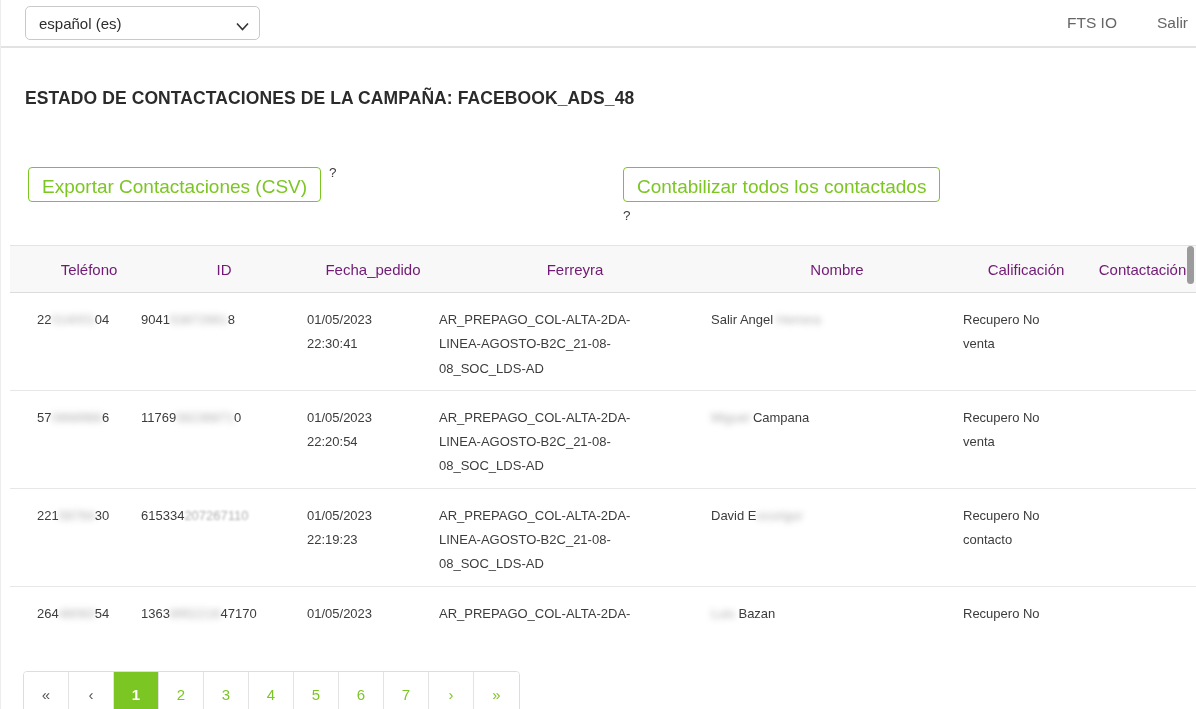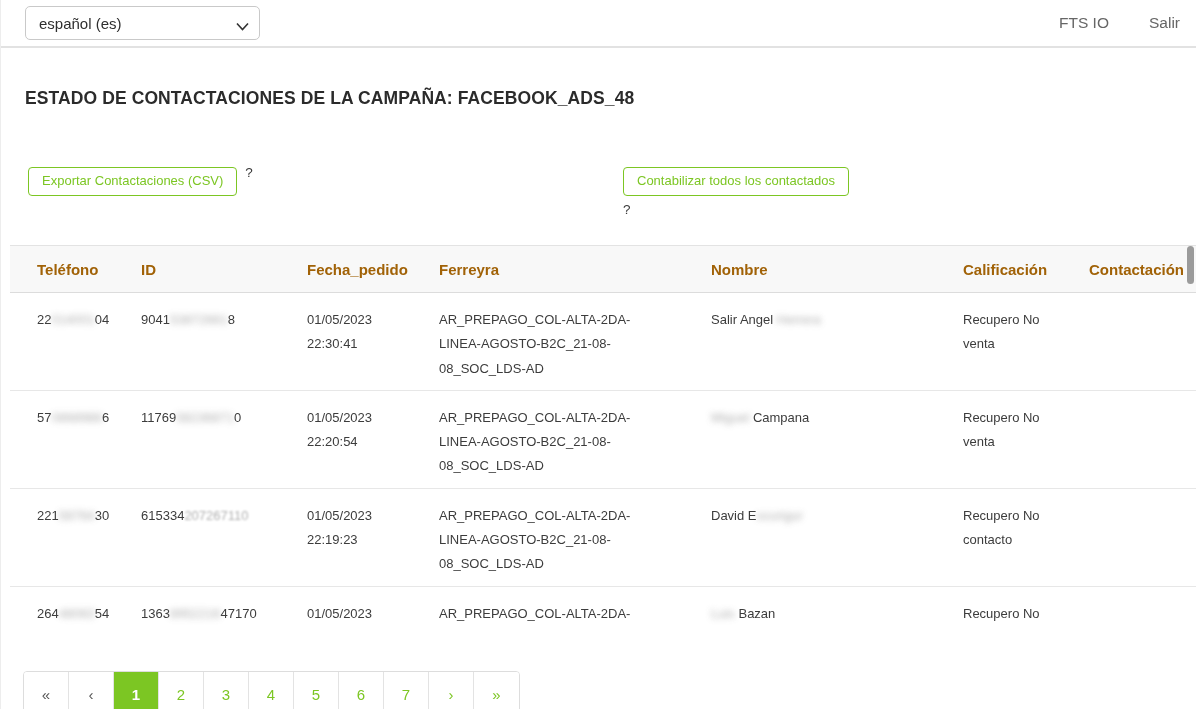--- a/index.html
+++ b/index.html
@@ -3,47 +3,47 @@
 <meta charset="utf-8">
 <style>
   * { margin:0; padding:0; box-sizing:border-box; }
   html,body { width:1196px; height:709px; overflow:hidden; background:#fff;
     font-family:"Liberation Sans","DejaVu Sans",sans-serif; color:#3c3c3c; }
   body { position:relative; border-left:1px solid #ededed; }
 
   
   .topbar { position:absolute; top:0; left:0; right:0; height:48px;
     border-bottom:2px solid #e2e2e2; display:flex; align-items:center;
-    justify-content:space-between; padding:0 16px 0 24px; background:#fff; }
+    justify-content:space-between; padding:0 8px 0 24px; background:#fff; }
   .select-wrap { position:relative; width:235px; }
   .lang-select { -webkit-appearance:none; appearance:none; width:235px; height:34px;
     border:1px solid #c9c9c9; border-radius:5px; background:#fff; color:#2e2e2e;
     font-size:15px; padding:0 30px 0 13px; font-family:inherit; }
   .chev { position:absolute; right:11px; top:11px; pointer-events:none; }
   .top-links { display:flex; align-items:center; gap:40px; font-size:15.5px; color:#666; }
   .top-links span { cursor:pointer; }
 
   
   .page-title { position:absolute; top:88px; left:24px; font-size:17.5px;
     font-weight:bold; color:#2b2b2b; letter-spacing:.1px; }
 
   
   .actions { position:absolute; top:167px; left:0; right:0; height:32px; }
   .action-group { position:absolute; top:0; display:flex; align-items:flex-start; gap:8px; }
   .action-left  { left:27px; }
   .action-right { left:622px;flex-direction:column; }
   .btn { border:1px solid #7cc623; color:#7cc623; background:#fff; border-radius:4px;
-    font-size:13px; font-family:inherit; padding:5px 13px 6px; cursor:pointer; line-height:16px; }
+    font-size:19px; font-family:inherit; padding:11px 13px 6px; cursor:pointer; line-height:16px; }
   .qmark { font-size:13.5px; color:#3a3a3a; margin-top:-2px; }
 
   
   .table-zone { position:absolute; top:245px; left:9px; right:0; height:384px; overflow:hidden; }
   table { width:100%; border-collapse:collapse; table-layout:fixed; }
   thead th { background:#f8f8f8; border-top:1px solid #e3e3e3; border-bottom:1px solid #dcdcdc;
-    height:47px; font-size:15px; color:#a16207; text-align:left; font-weight:bold; vertical-align:middle; }
+    height:47px; font-size:15px; color:#701a75; text-align:center; font-weight:normal; vertical-align:middle; }
   th:first-child, td:first-child { padding-left:27px; }
   tbody td { vertical-align:top; padding:15px 18px 9px 0; border-bottom:1px solid #e7e7e7;
     font-size:13px; line-height:24.3px; color:#3c3c3c; }
   .line { display:block; }
   .redact { filter:blur(3px); color:#9a9a9a; opacity:.8; }
   .redact-light { filter:blur(1.2px); color:#b0b0b0; }
   .scroll-thumb { position:absolute; top:1px; right:2px; width:7px; height:38px;
     background:#9b9b9b; border-radius:4px; }
 
   

